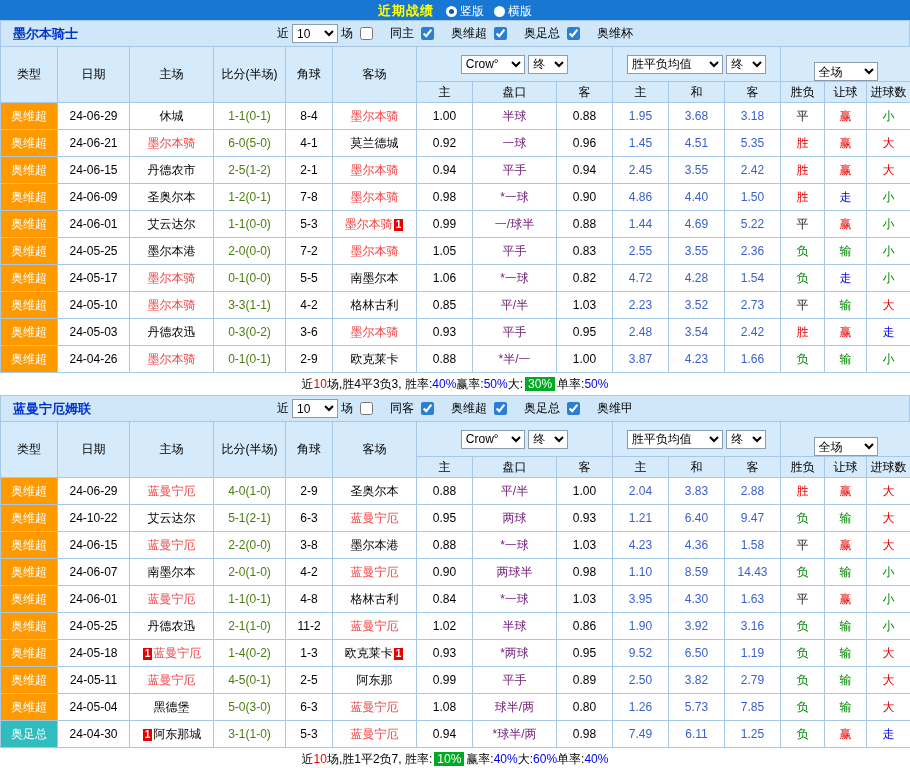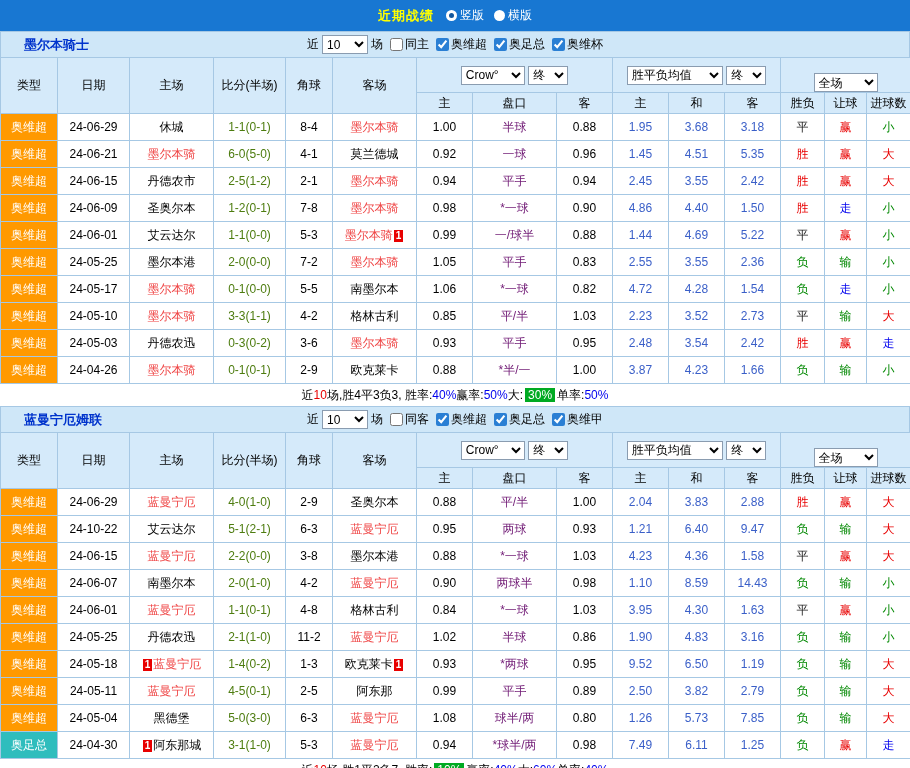--- a/index.html
+++ b/index.html
@@ -1,29 +1,29 @@
 <!DOCTYPE html>
 <html><head>
 <meta charset="utf-8">
 <style>
   *{margin:0;padding:0;box-sizing:border-box;}
   html,body{width:910px;background:#fff;}
   body{font-family:"Liberation Sans","DejaVu Sans",sans-serif;font-size:12px;color:#000;}
   
-  .topbar{height:31px;background:#1877d2;display:flex;align-items:center;justify-content:center;gap:12px;color:#fff;}
+  .topbar{height:20px;background:#1877d2;display:flex;align-items:flex-end;justify-content:center;gap:12px;color:#fff;}
   .topbar .title{color:#ffff00;font-weight:bold;font-size:13px;letter-spacing:1px;}
   .radio-group{display:flex;align-items:center;gap:10px;}
   .radio-item{display:flex;align-items:center;gap:3px;cursor:pointer;}
   .radio-dot{width:11px;height:11px;background:#fff;border-radius:50%;display:inline-block;}
   .radio-dot.sel::after{content:'';display:block;width:5px;height:5px;margin:3px;background:#14589e;border-radius:50%;}
   
   .section-header{height:26px;background:#cfe7f8;border:1px solid #a6c8e4;border-bottom:none;display:flex;align-items:center;position:relative;}
-  .team-name{position:absolute;left:23px;font-weight:bold;color:#0033cc;font-size:13px;cursor:pointer;}
+  .team-name{position:absolute;left:12px;font-weight:bold;color:#0033cc;font-size:13px;cursor:pointer;}
   .filter-controls{margin:0 auto;display:flex;align-items:center;gap:3px;}
-  .filter-controls label{display:flex;align-items:center;gap:2px;margin-left:4px;cursor:pointer;}
+  .filter-controls label{display:flex;align-items:center;gap:17px;margin-left:4px;cursor:pointer;}
   select{font-size:12px;height:19px;border:1px solid #8a9cb0;background:#fff;font-family:inherit;}
   input[type=checkbox]{width:13px;height:13px;accent-color:#2a7fd4;}
   .sel-games{width:46px;}
   .sel-bookmaker{width:64px;}
   .sel-final{width:40px;}
   .sel-avg{width:96px;}
   .sel-scope{width:64px;margin-top:15px;}
   
   .grid{border-collapse:collapse;width:910px;table-layout:fixed;}
   .grid th,.grid td{border:1px solid #a6c8e4;text-align:center;overflow:hidden;white-space:nowrap;padding:0;}
@@ -496,21 +496,21 @@
           <td class="cell-type type-orange">奥维超</td>
           <td>24-05-25</td>
           <td><span class="team">丹德农迅</span></td>
           <td class="score">2-1(1-0)</td>
           <td>11-2</td>
           <td><span class="team subject">蓝曼宁厄</span></td>
           <td>1.02</td>
           <td class="handicap">半球</td>
           <td>0.86</td>
           <td class="avg">1.90</td>
-          <td class="avg">4.83</td>
+          <td class="avg">3.92</td>
           <td class="avg">3.16</td>
           <td class="t-green">负</td>
           <td class="t-green">输</td>
           <td class="t-green">小</td>
         </tr>
         <tr>
           <td class="cell-type type-orange">奥维超</td>
           <td>24-05-18</td>
           <td><span class="card-badge">1</span><span class="team subject">蓝曼宁厄</span></td>
           <td class="score">1-4(0-2)</td>

